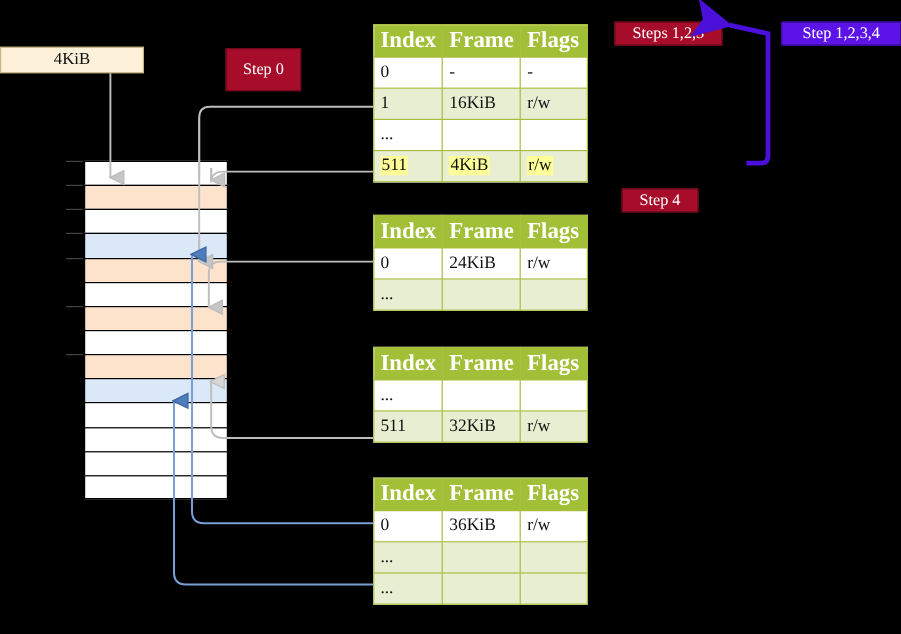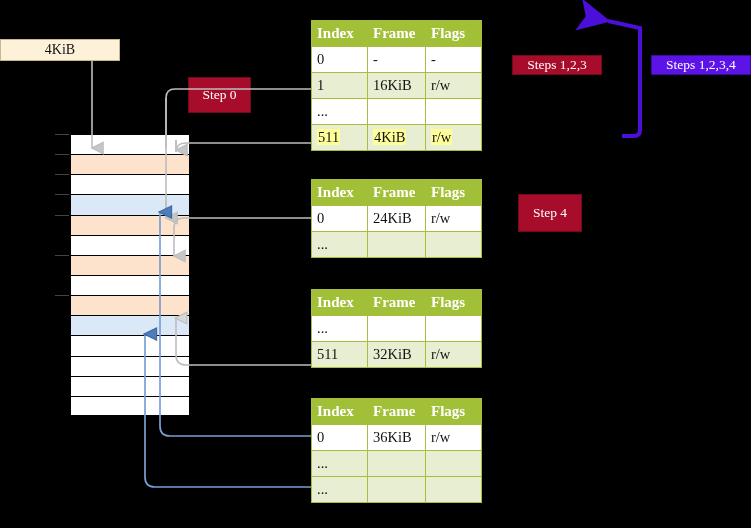--- a/index.html
+++ b/index.html
@@ -14,21 +14,21 @@
     position:absolute;left:0;top:39px;width:120px;height:22px;
     background:#fdf2d9;border:1px solid #c9b98a;
     display:flex;align-items:center;justify-content:center;
     font-size:14px;color:#111;box-sizing:border-box;
   }
 
   
   .badge{
     position:absolute;display:flex;align-items:center;justify-content:center;
     font-size:13.5px;color:#fff;padding:2px 8px;box-sizing:border-box;
-    white-space:nowrap;line-height:1.25;margin-top:37px;
+    white-space:nowrap;line-height:1.25;
   }
   .badge-red{background:#a70d2a;border:1px solid #6f0a1c;}
   .badge-blue{background:#5b13e8;border:1px solid #3a0b9a;}
 
   
   .memcol{position:absolute;left:70px;top:134px;width:120px;height:282px;}
   .memrow{
     position:absolute;left:0;width:120px;height:20.14px;
     border-top:1.4px solid #000;border-left:1.4px solid #000;border-right:1.4px solid #000;
     box-sizing:border-box;
@@ -36,21 +36,21 @@
   .memrow.last{border-bottom:1.4px solid #000;}
   .tick{position:absolute;width:14px;height:0;border-top:1.4px solid #444;}
 
   
   .ptable{position:absolute;border-collapse:collapse;font-size:14.5px;
           border:1.4px solid #7a8c24;background:#fff;}
   .ptable td,.ptable th{
     border:1px solid #a8bd3e;padding:2px 5px;box-sizing:border-box;
     color:#111;font-weight:normal;text-align:left;height:26px;vertical-align:middle;
   }
-  .ptable th{background:#a2c037;color:#fff;font-weight:bold;font-size:15px;}
+  .ptable th{background:#a2c037;color:#fff;font-weight:bold;font-size:19px;}
   .ptable td.c0{width:56px;}
   .ptable td.c1{width:58px;}
   .ptable td.c2{width:56px;}
   .ptable th.c0{width:56px;}
   .ptable th.c1{width:58px;}
   .ptable th.c2{width:56px;}
   .row-alt td{background:#e8eed2;}
   .row-plain td{background:#ffffff;}
   .hl{background:#ffff99;padding:0 1px;}
 
@@ -58,23 +58,23 @@
   svg.wires{position:absolute;left:0;top:0;width:751px;height:528px;pointer-events:none;}
 </style>
 </head>
 <body>
 
 <div class="stage">
 
   <div class="kib-box">4KiB</div>
 
   <div class="badge badge-red" style="left:188px;top:40px;width:63px;height:36px;">Step 0</div>
-  <div class="badge badge-red" style="left:518px;top:157px;width:64px;height:38px;">Step 4</div>
+  <div class="badge badge-red" style="left:518px;top:157px;width:64px;height:20px;">Step 4</div>
   <div class="badge badge-red" style="left:512px;top:18px;width:90px;height:20px;">Steps 1,2,3</div>
-  <div class="badge badge-blue" style="left:651px;top:18px;width:100px;height:20px;">Steps 1,2,3,4</div>
+  <div class="badge badge-blue" style="left:651px;top:18px;width:100px;height:20px;">Step 1,2,3,4</div>
 
   <div class="memcol" id="memcol">
       <div class="memrow" style="top: 0px; height: 20.1429px; background: rgb(255, 255, 255);"></div>
       <div class="memrow" style="top: 20.1429px; height: 20.1429px; background: rgb(253, 227, 204);"></div>
       <div class="memrow" style="top: 40.2857px; height: 20.1429px; background: rgb(255, 255, 255);"></div>
       <div class="memrow" style="top: 60.4286px; height: 20.1429px; background: rgb(219, 232, 247);"></div>
       <div class="memrow" style="top: 80.5714px; height: 20.1429px; background: rgb(253, 227, 204);"></div>
       <div class="memrow" style="top: 100.714px; height: 20.1429px; background: rgb(255, 255, 255);"></div>
       <div class="memrow" style="top: 120.857px; height: 20.1429px; background: rgb(253, 227, 204);"></div>
       <div class="memrow" style="top: 141px; height: 20.1429px; background: rgb(255, 255, 255);"></div>

